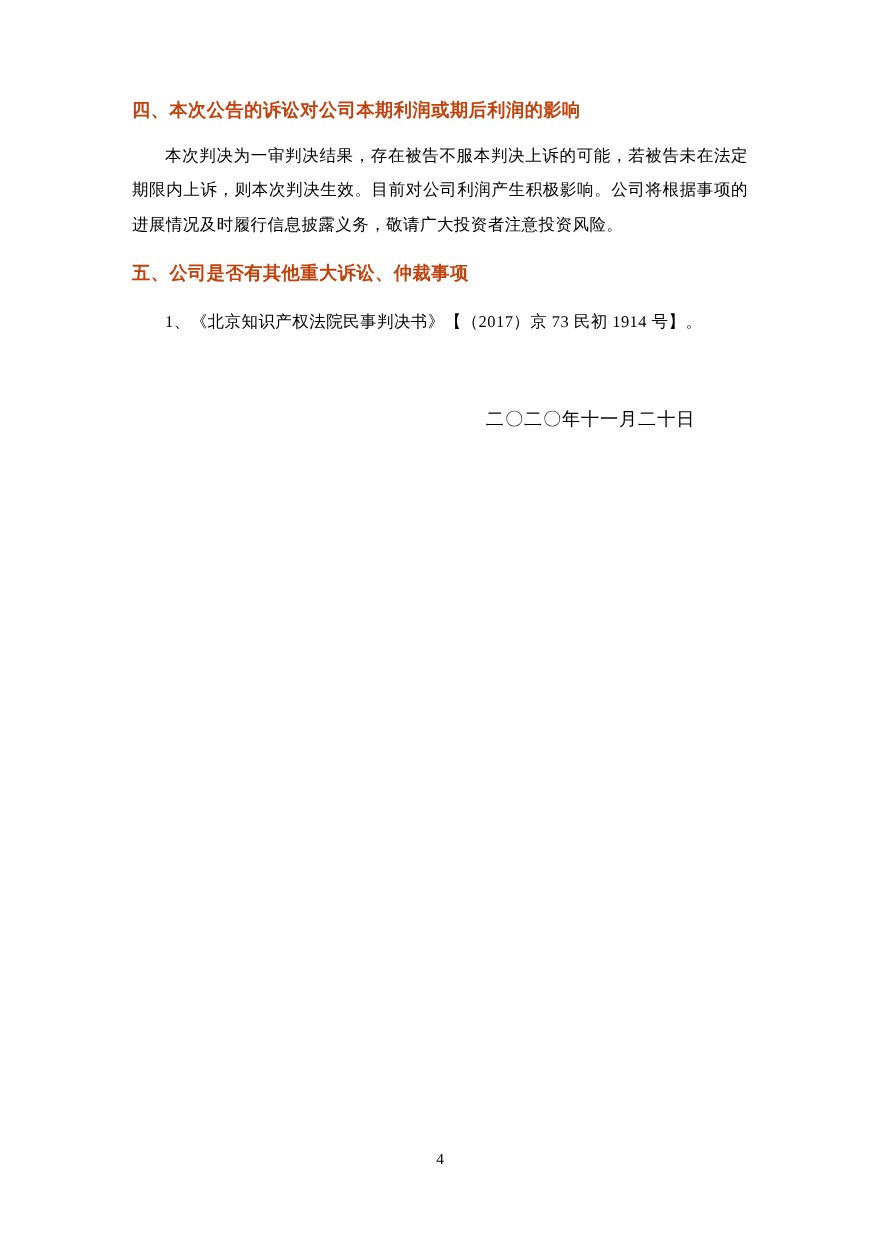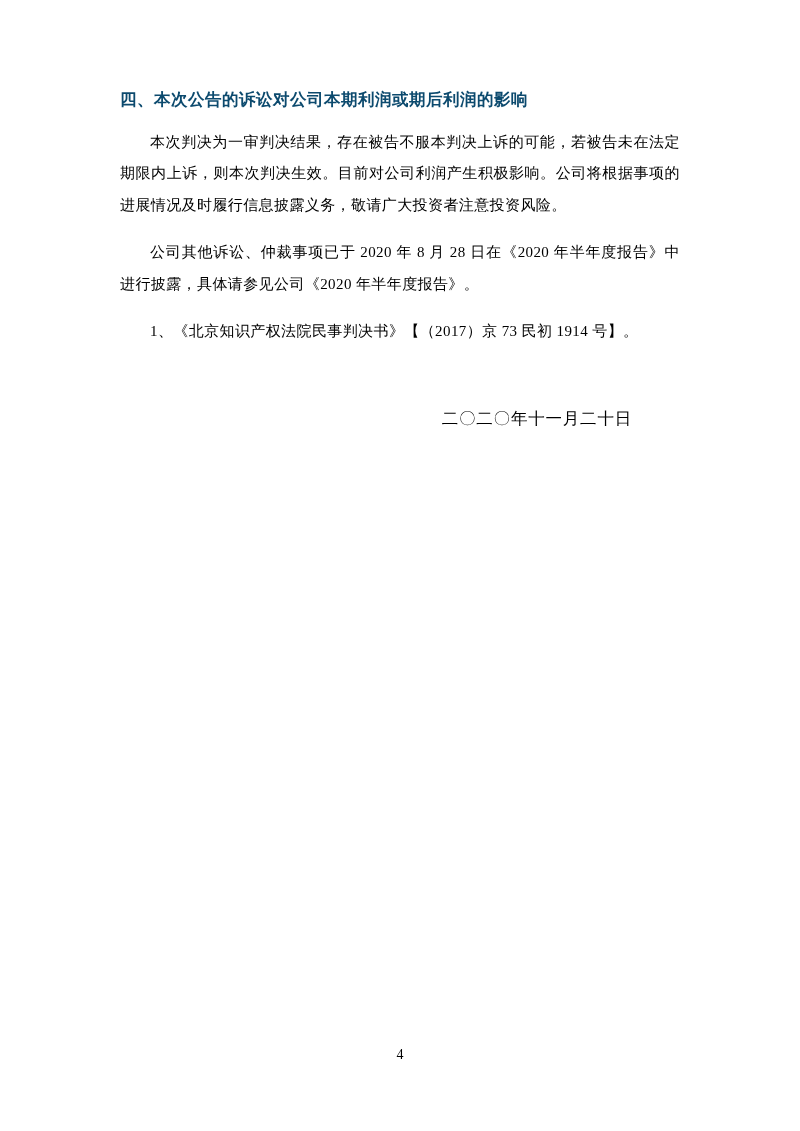--- a/index.html
+++ b/index.html
@@ -27,21 +27,21 @@
   .doc-body {
     width: 560px;
   }
   h2.section-heading {
     font-family: "DejaVu Sans", "Liberation Sans", sans-serif;
     font-weight: bold;
     font-size: 16.5px;
     line-height: 1.5;
     margin: 0 0 14px 0;
     letter-spacing: 0.5px;
-    color: #0c4a6e;
+    color: #c2410c;
   }
   p.para {
     font-size: 15px;
     line-height: 2.1;
     margin: 0 0 12px 0;
     text-align: justify;
     text-justify: inter-ideograph;
     text-indent: 2em;
     letter-spacing: 0.4px;
   }
@@ -80,21 +80,21 @@
 
 <div class="page">
   <div class="doc-body">
 
     <div class="section">
       <h2 class="section-heading">四、本次公告的诉讼对公司本期利润或期后利润的影响</h2>
       <p class="para">本次判决为一审判决结果，存在被告不服本判决上诉的可能，若被告未在法定期限内上诉，则本次判决生效。目前对公司利润产生积极影响。公司将根据事项的进展情况及时履行信息披露义务，敬请广大投资者注意投资风险。</p>
     </div>
 
     <div class="section">
-      <p class="para">公司其他诉讼、仲裁事项已于 2020 年 8 月 28 日在《2020 年半年度报告》中进行披露，具体请参见公司《2020 年半年度报告》。</p>
+      <h2 class="section-heading">五、公司是否有其他重大诉讼、仲裁事项</h2>
     </div>
 
     <div class="section">
       <p class="para">1、《北京知识产权法院民事判决书》【（2017）京 73 民初 1914 号】。</p>
     </div>
 
     <div class="signature">
       <span class="sig-date">二〇二〇年十一月二十日</span>
     </div>
 

